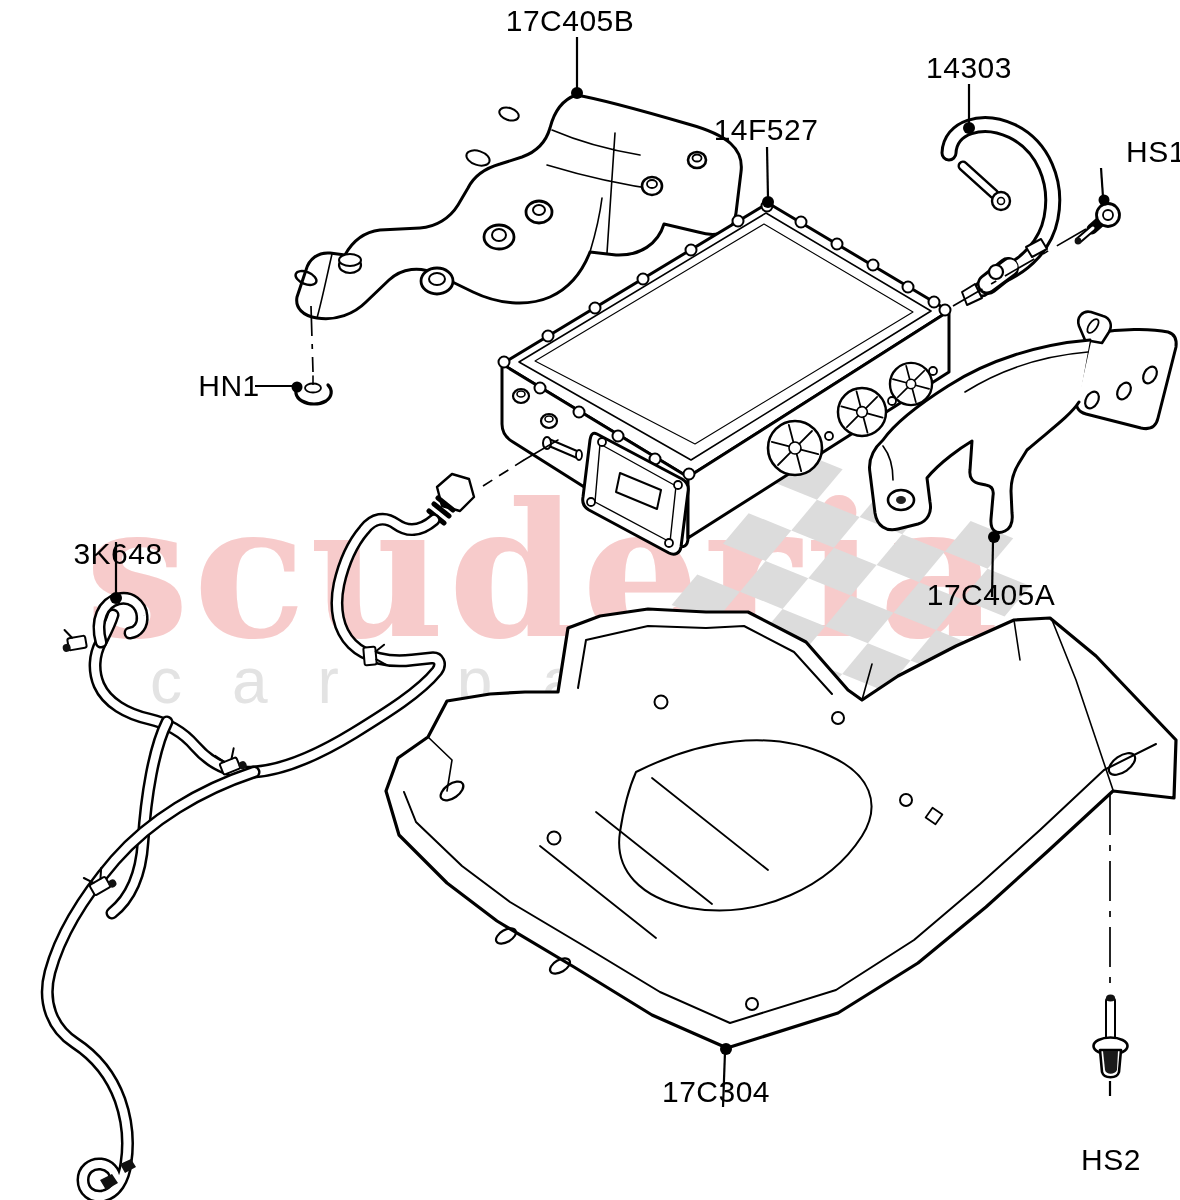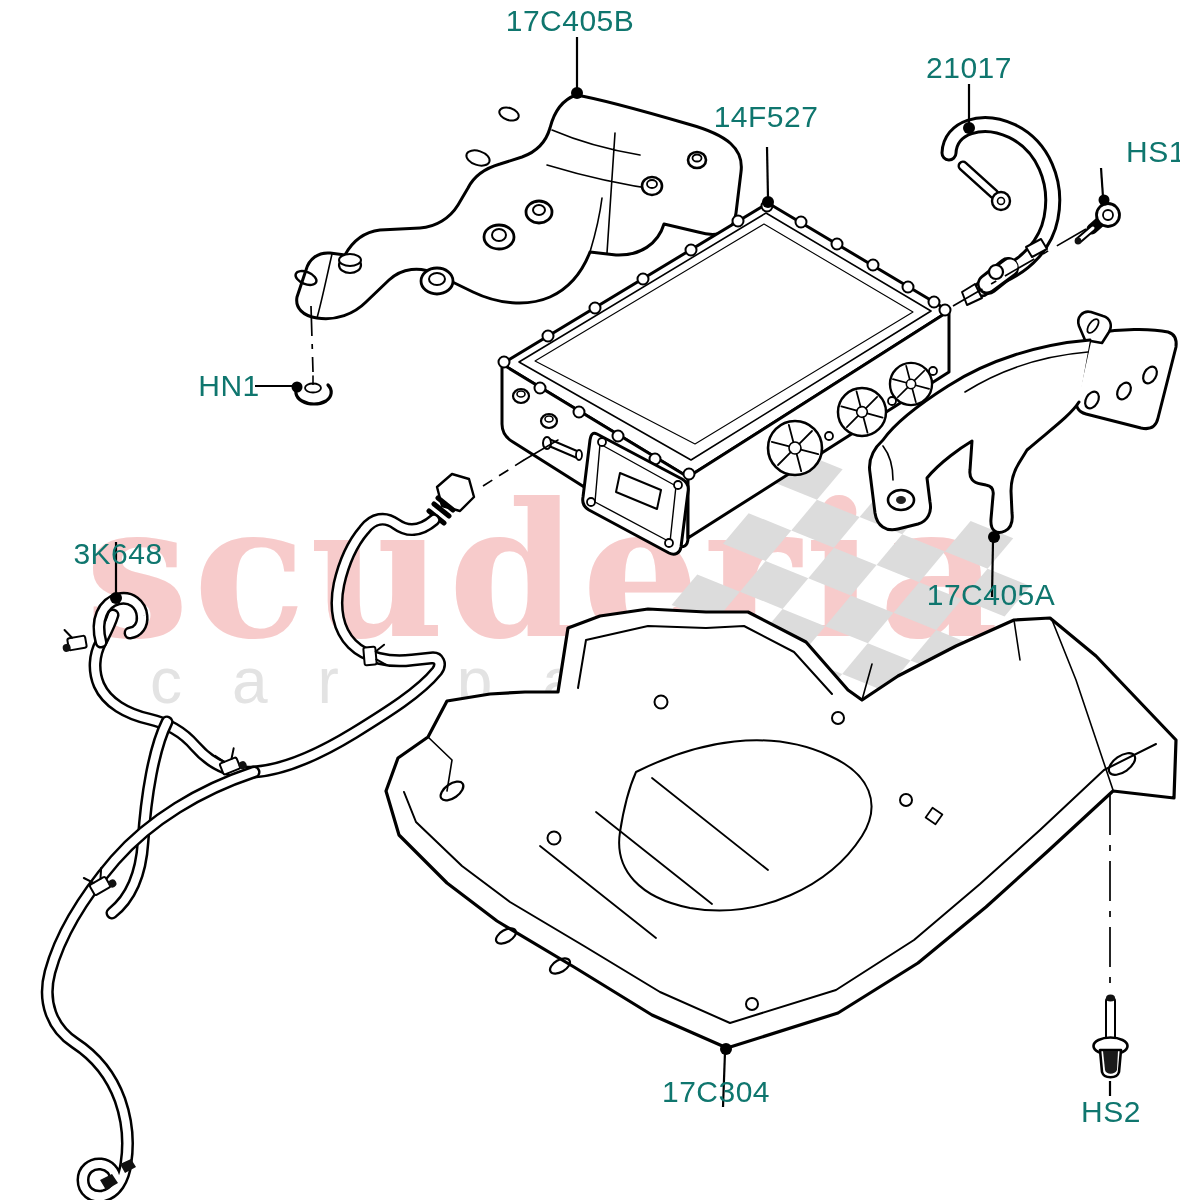--- a/index.html
+++ b/index.html
@@ -1,20 +1,20 @@
 <!DOCTYPE html>
 <html><head>
 <meta charset="utf-8">
 <style>
   html,body{margin:0;padding:0;background:#ffffff;}
   .stage{position:relative;width:1180px;height:1200px;background:#ffffff;overflow:hidden;
          font-family:"Liberation Sans",sans-serif;}
   .stage svg{position:absolute;left:0;top:0;}
   .part-label{position:absolute;transform:translate(-50%,-50%);
-              font:30px "Liberation Sans",sans-serif;color:#0f766e;
+              font:30px "Liberation Sans",sans-serif;color:#000000;
               white-space:nowrap;letter-spacing:0.5px;cursor:pointer;}
   .wm-brand{font-family:"DejaVu Serif",serif;font-weight:bold;font-size:185px;
             letter-spacing:4px;fill:#f7cbcb;}
   .wm-tagline{font-family:"Liberation Sans",sans-serif;font-size:64px;
               letter-spacing:50px;fill:#e3e3e3;}
   .ln{stroke:#000;fill:none;stroke-linecap:round;stroke-linejoin:round;}
   .w{stroke:#fff;fill:none;stroke-linecap:round;stroke-linejoin:round;}
   .fillw{fill:#ffffff;stroke:#000;stroke-linejoin:round;stroke-linecap:round;}
   .leader{stroke:#000;stroke-width:2.2;fill:none;}
   .dash{stroke:#000;stroke-width:1.7;fill:none;}
@@ -284,22 +284,22 @@
     <path class="leader" d="M 992,597 L 993,541"></path>
         <circle fill="#000" cx="994" cy="537" r="6"></circle>
     <path class="leader" d="M 723,1107 L 725,1052"></path>
         <circle fill="#000" cx="726" cy="1049" r="6"></circle>
     <path class="leader" d="M 1110,1096 L 1110,1081"></path>
   </g>
 </svg>
 
 <div>
   <div class="part-label" style="left:570px;top:21px">17C405B</div>
-  <div class="part-label" style="left:766px;top:117px">14F527</div>
-  <div class="part-label" style="left:969px;top:68px">21017</div>
+  <div class="part-label" style="left:766px;top:130px">14F527</div>
+  <div class="part-label" style="left:969px;top:68px">14303</div>
   <div class="part-label" style="left:1156px;top:152px">HS1</div>
   <div class="part-label" style="left:229px;top:386px">HN1</div>
   <div class="part-label" style="left:118px;top:554px">3K648</div>
   <div class="part-label" style="left:991px;top:595px">17C405A</div>
   <div class="part-label" style="left:716px;top:1092px">17C304</div>
-  <div class="part-label" style="left:1111px;top:1112px">HS2</div>
+  <div class="part-label" style="left:1111px;top:1160px">HS2</div>
 </div>
 </div>
 
 </body></html>

